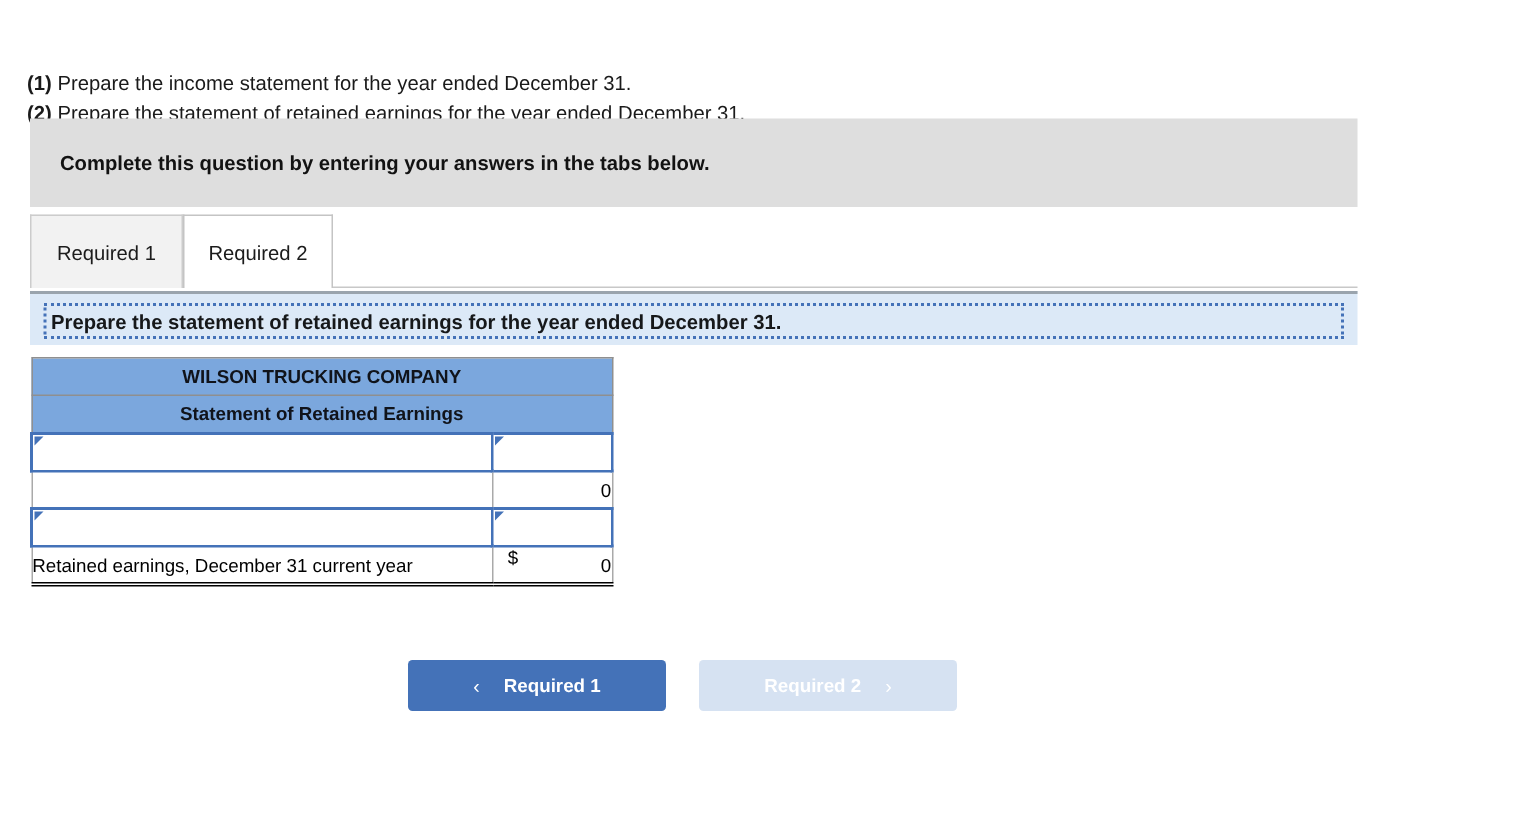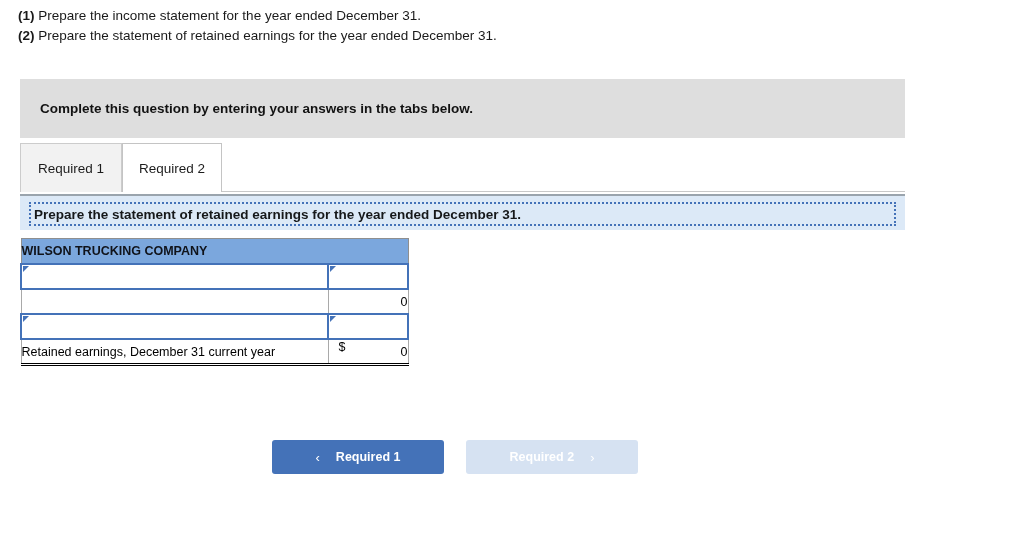--- a/index.html
+++ b/index.html
@@ -12,24 +12,25 @@
     background: #ffffff;
     font-family: "Liberation Sans", sans-serif;
     font-size: 13px;
     color: #000000;
     overflow: hidden;
     position: relative;
   }
 
   
   .prompt {
-    padding: 6px 0 0 18px;
+    padding: 18px 0 0 18px;
     font-size: 13.5px;
     line-height: 20px;
     color: #1a1a1a;
+    margin-top: 28px;
   }
   .prompt-line {
     white-space: nowrap;
   }
   .prompt-num {
     font-weight: bold;
   }
 
   
   .banner {
@@ -140,21 +141,21 @@
     height: 23px;
     padding: 0;
     vertical-align: middle;
     background: #ffffff;
   }
   .col-label { width: 307px; }
   .col-value { width: 80px; }
 
   .hdr td {
     background: #7ba7dd;
-    text-align: left;
+    text-align: center;
     font-weight: bold;
     font-size: 12.5px;
     color: #10131a;
     border-color: #8f8f8f;
     height: 24px;
   }
 
   .cell-text {
     padding-left: 6px;
     white-space: nowrap;
@@ -271,20 +272,23 @@
 </div>
 
 <table class="sheet">
   <colgroup>
     <col class="col-label">
     <col class="col-value">
   </colgroup>
   <tbody>
     <tr class="hdr">
       <td colspan="2">WILSON TRUCKING COMPANY</td>
+    </tr>
+    <tr class="hdr">
+      <td colspan="2">Statement of Retained Earnings</td>
     </tr>
 
 
     <tr>
       <td class="edit cell-text"></td>
       <td class="edit val"></td>
     </tr>
 
     <tr>
       <td class="cell-text"></td>

